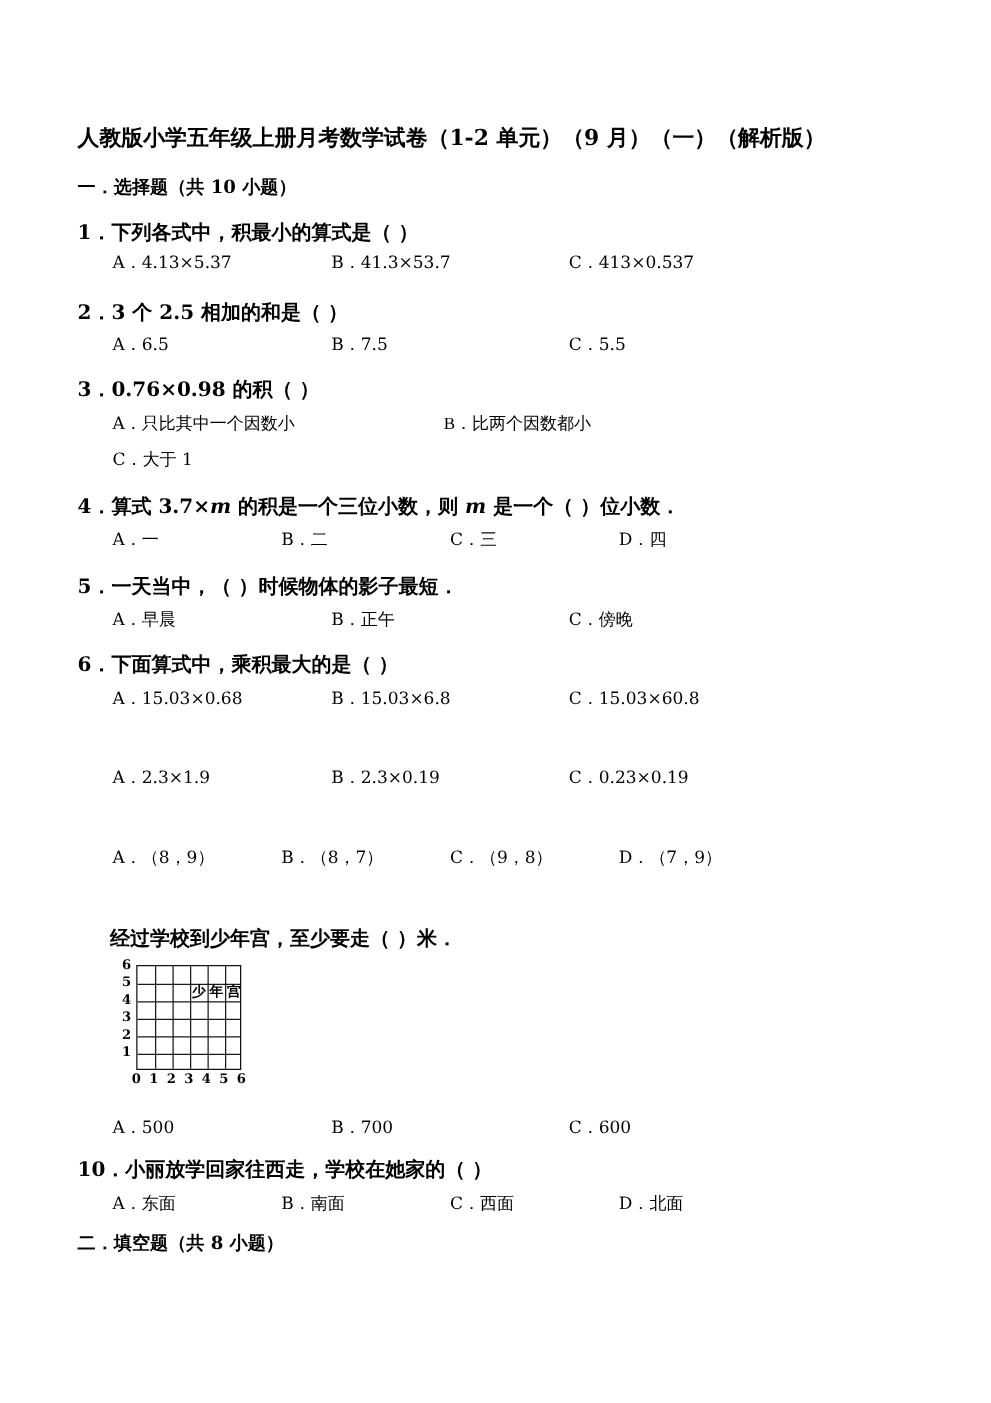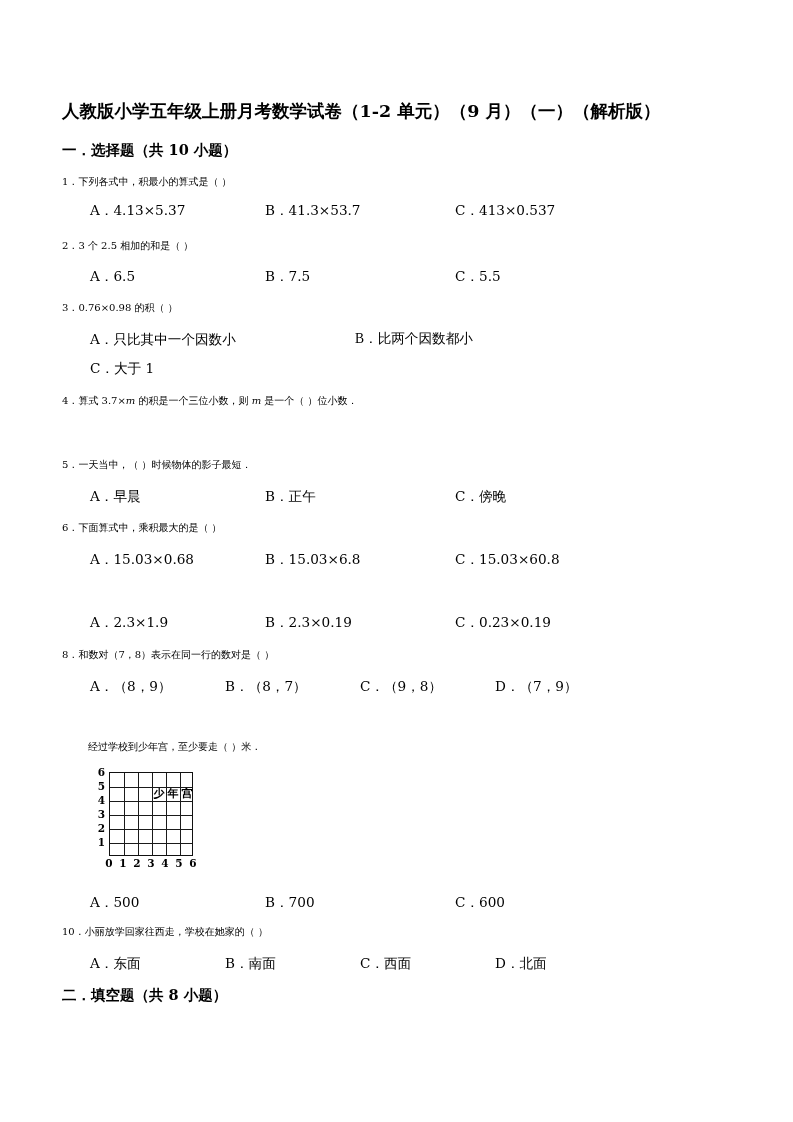--- a/index.html
+++ b/index.html
@@ -37,24 +37,24 @@
     position: absolute;
     left: 62px;
     font-size: 14.5px;
     font-weight: bold;
     line-height: 1.3;
     white-space: nowrap;
   }
   .q-stem {
     position: absolute;
     left: 62px;
-    font-size: 10px;
+    font-size: 16px;
     line-height: 1.35;
     white-space: nowrap;
-    font-weight: normal;
+    font-weight: bold;
   }
   .q-stem.indent {
     left: 88px;
   }
   .opt-row {
     position: absolute;
     left: 0;
     width: 793px;
     height: 22px;
     font-size: 13.6px;
@@ -151,20 +151,26 @@
   <div class="q-stem" style="top:301px;"><span>3．</span><span>0.76×0.98 的积（      ）</span></div>
   <div class="opt-row" style="top:330px;">
     <span class="opt" style="left:90px;"><span>A．</span><span>只比其中一个因数小</span></span>
     <span class="opt" style="left:355px;font-family:Liberation Serif, serif;"><span>B．</span><span>比两个因数都小</span></span>
   </div>
   <div class="opt-row" style="top:359px;">
     <span class="opt" style="left:90px;"><span>C．</span><span>大于 1</span></span>
   </div>
 
   <div class="q-stem" style="top:394px;"><span>4．</span><span>算式 3.7×</span><span class="emph-italic">m</span><span> 的积是一个三位小数，则 </span><span class="emph-italic">m</span><span> 是一个（      ）位小数．</span></div>
+  <div class="opt-row" style="top:423px;">
+    <span class="opt" style="left:90px;"><span>A．</span><span>一</span></span>
+    <span class="opt" style="left:225px;"><span>B．</span><span>二</span></span>
+    <span class="opt" style="left:360px;"><span>C．</span><span>三</span></span>
+    <span class="opt" style="left:495px;"><span>D．</span><span>四</span></span>
+  </div>
 
   <div class="q-stem" style="top:458px;"><span>5．</span><span>一天当中，（      ）时候物体的影子最短．</span></div>
   <div class="opt-row" style="top:487px;">
     <span class="opt" style="left:90px;"><span>A．</span><span>早晨</span></span>
     <span class="opt" style="left:265px;"><span>B．</span><span>正午</span></span>
     <span class="opt" style="left:455px;"><span>C．</span><span>傍晚</span></span>
   </div>
 
   <div class="q-stem" style="top:521px;"><span>6．</span><span>下面算式中，乘积最大的是（      ）</span></div>
   <div class="opt-row" style="top:550px;">
@@ -172,21 +178,20 @@
     <span class="opt" style="left:265px;"><span>B．</span><span>15.03×6.8</span></span>
     <span class="opt" style="left:455px;"><span>C．</span><span>15.03×60.8</span></span>
   </div>
 
   <div class="opt-row" style="top:613px;">
     <span class="opt" style="left:90px;"><span>A．</span><span>2.3×1.9</span></span>
     <span class="opt" style="left:265px;"><span>B．</span><span>2.3×0.19</span></span>
     <span class="opt" style="left:455px;"><span>C．</span><span>0.23×0.19</span></span>
   </div>
 
-  <div class="q-stem" style="top:648px;"><span>8．</span><span>和数对（7，8）表示在同一行的数对是（      ）</span></div>
   <div class="opt-row" style="top:677px;">
     <span class="opt" style="left:90px;"><span>A．</span><span>（8，9）</span></span>
     <span class="opt" style="left:225px;"><span>B．</span><span>（8，7）</span></span>
     <span class="opt" style="left:360px;"><span>C．</span><span>（9，8）</span></span>
     <span class="opt" style="left:495px;"><span>D．</span><span>（7，9）</span></span>
   </div>
 
   <div class="q-stem indent" style="top:740px;">经过学校到少年宫，至少要走（      ）米．</div>
 
   <div class="grid-figure">

